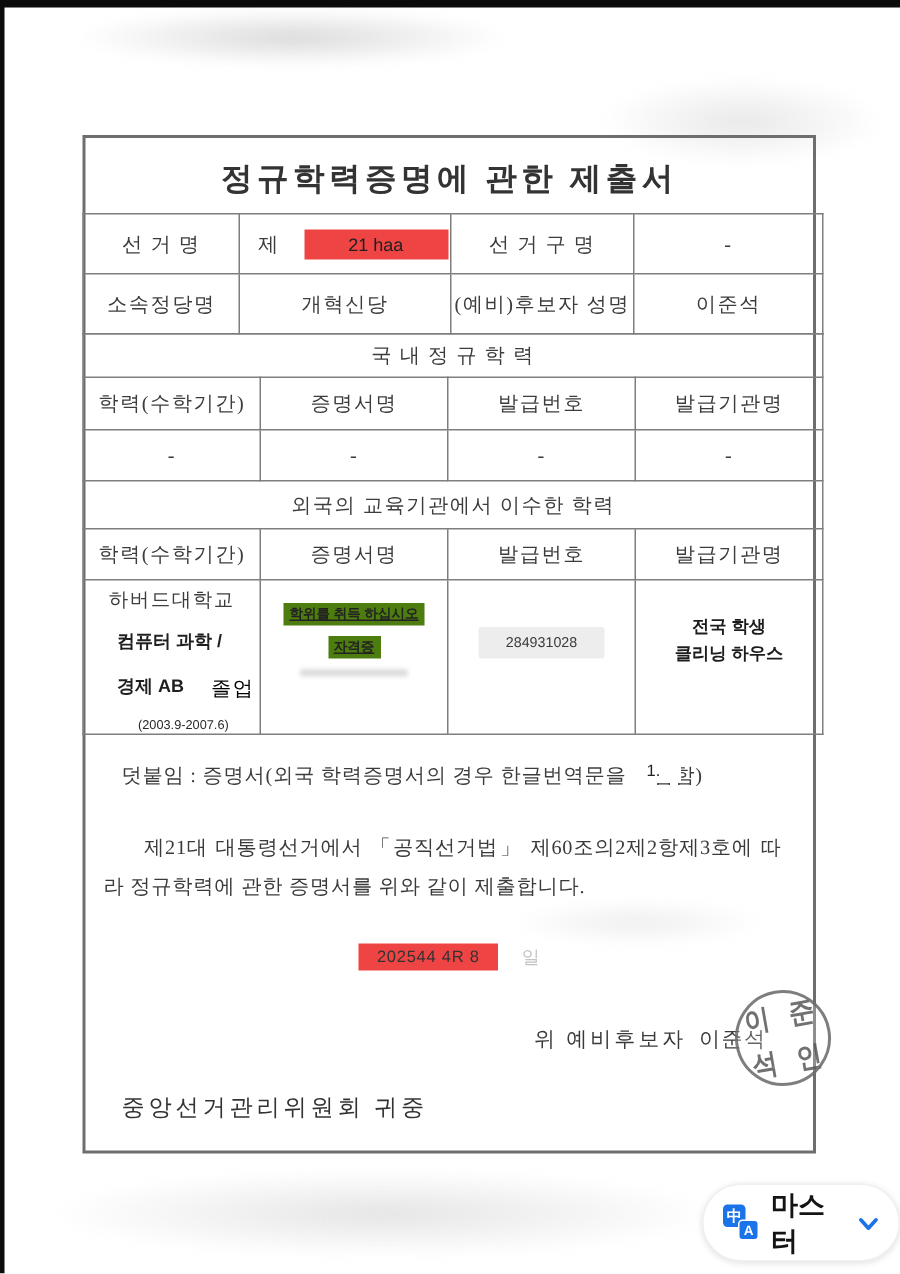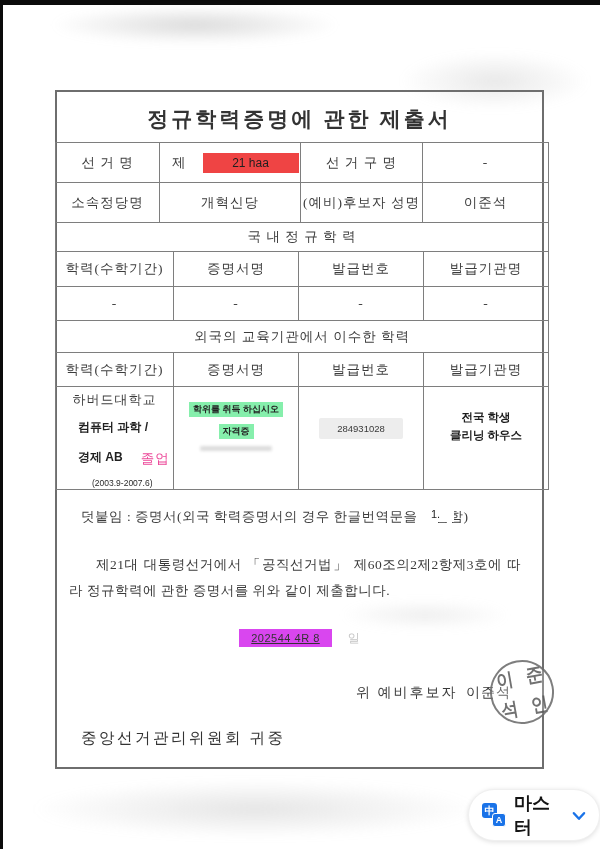--- a/index.html
+++ b/index.html
@@ -51,40 +51,40 @@
   .patch { background:#ef4444; }
   .val-overlay-left { margin-left:16px; width:96px; text-align:center; font-size:12px; padding:3px 0; }
 
   
   .fcell1 { text-align:left !important; }
   .school-line { text-align:center; margin-top:4px; font-size:13px; letter-spacing:1px; }
   .major-block { margin:8px 0 0 20px; font-family:"Liberation Sans", sans-serif; }
   .major1 { font-size:12px; font-weight:bold; color:#1f1f1f; letter-spacing:0; background:#fff; width:86px; padding:2px 0 2px 2px; }
   .major-row { display:flex; align-items:flex-end; margin-top:9px; }
   .major2 { font-size:12px; font-weight:bold; color:#1f1f1f; letter-spacing:0; font-family:"Liberation Sans", sans-serif; background:#fff; padding:2px 2px; }
-  .grad { font-family:"Liberation Serif", serif; font-size:13.5px; color:#ec4899; letter-spacing:1px; margin-left:16px; }
+  .grad { font-family:"Liberation Serif", serif; font-size:13.5px; color:#000000; letter-spacing:1px; margin-left:16px; }
   .period { margin:10px 0 0 16px; font-size:8.5px; color:#2a2a2a; letter-spacing:0; font-family:"Liberation Sans", sans-serif; }
 
   .cert-stack { display:flex; flex-direction:column; align-items:center; gap:7px; transform:translateY(-12px); }
-  .cert-line { font-family:"Liberation Sans", sans-serif; font-size:9px; font-weight:bold; color:#222; letter-spacing:0; background:#86efac; padding:1px 4px; }
+  .cert-line { font-family:"Liberation Sans", sans-serif; font-size:9px; font-weight:bold; color:#222; letter-spacing:0; background:#4d7c0f; padding:1px 4px;text-decoration:underline; }
   .ghostbar { width:72px; height:5px; background:#dcdcdc; filter:blur(1.5px); border-radius:2px; }
   .num-patch { display:inline-block; font-family:"Liberation Sans", sans-serif; font-size:9.5px; color:#3a3a3a;
     letter-spacing:0; background:#ededed; padding:5px 18px; border-radius:2px; transform:translateY(-10px); }
   .issuer-stack { display:flex; flex-direction:column; align-items:center; gap:3px; transform:translateY(-12px); }
   .issuer-line { font-family:"Liberation Sans", sans-serif; font-size:11.5px; font-weight:bold; color:#1c1c1c; letter-spacing:0; background:#fff; padding:0 3px; }
 
   .attachment-row { position:absolute; left:24px; top:416px; width:440px; font-size:13.5px; letter-spacing:.5px; }
   .attach-count { position:absolute; left:336px; top:-2px; font-family:"Liberation Sans", sans-serif;
     font-size:11px; color:#222; letter-spacing:0; background:#fff; padding:2px 14px; }
 
   .statement { position:absolute; left:12px; top:460px; width:452px;
     font-size:13.5px; line-height:26px; letter-spacing:.5px; text-indent:27px; text-align:justify; color:#3a3a3a; }
 
   .date-row { position:absolute; left:0; top:537px; width:100%; display:flex; justify-content:center; align-items:center; }
-  .date-overlay { font-family:"Liberation Sans", sans-serif; font-size:11px; color:#333; letter-spacing:.5px; background:#d946ef; padding:3px 12px;text-decoration:underline; }
+  .date-overlay { font-family:"Liberation Sans", sans-serif; font-size:11px; color:#333; letter-spacing:.5px; background:#ef4444; padding:3px 12px; }
   .date-ghost { margin-left:16px; font-size:12px; color:#c4c4c4; }
 
   .sig-row { position:absolute; left:0; top:588px; width:100%; height:24px; }
   .sig-label { position:absolute; left:299px; top:4px; font-size:14px; letter-spacing:2px; color:#3a3a3a; }
   .sig-name { position:absolute; left:409px; top:4px; font-size:14px; letter-spacing:1px; color:#3a3a3a; }
   .seal { position:absolute; left:433px; top:568px; width:64px; height:64px;
     border:2.5px solid #6d6d6d; border-radius:50%; transform:rotate(-10deg);
     display:grid; grid-template-columns:1fr 1fr; grid-template-rows:1fr 1fr;
     align-items:center; justify-items:center; opacity:.88; background:rgba(255,255,255,.25); z-index:3; }
   .seal span { font-size:17px; font-weight:bold; color:#5e5e5e; line-height:1; transform:scaleY(1.1); }

